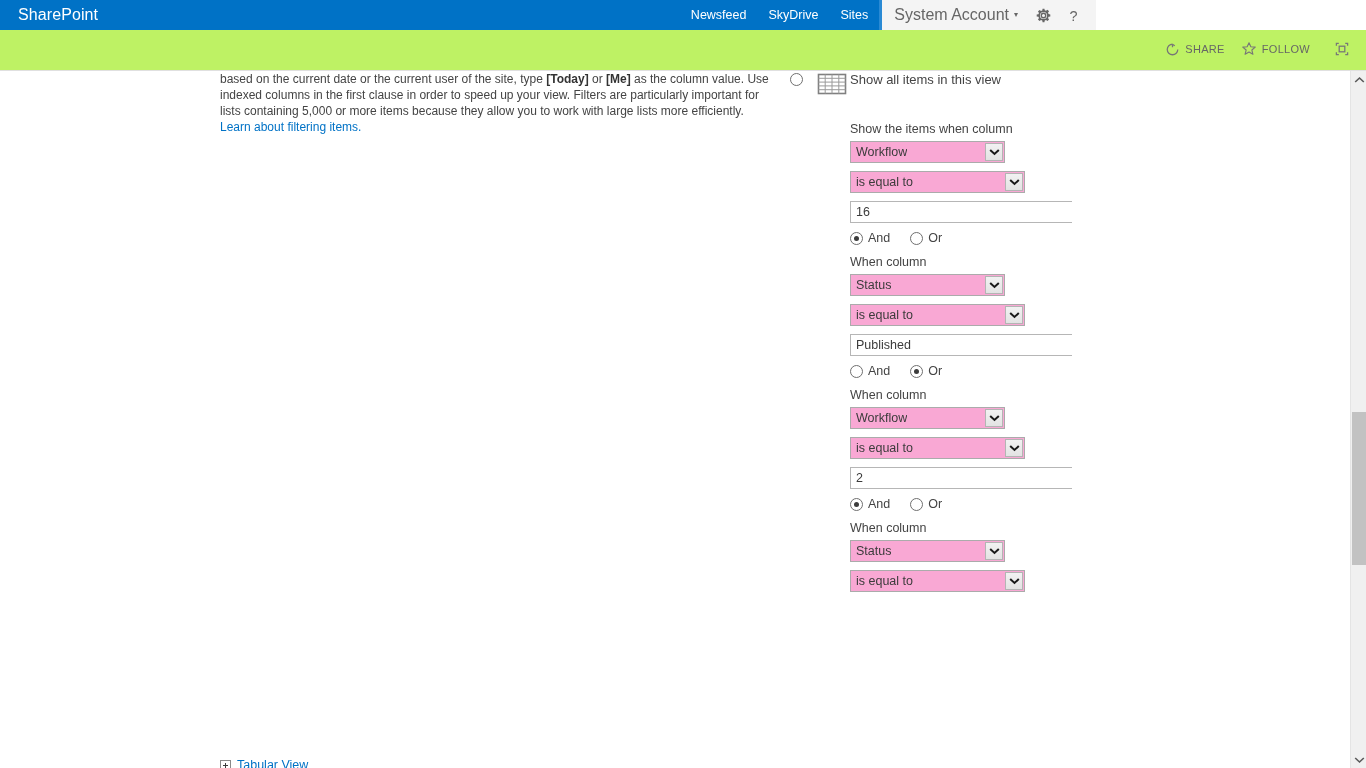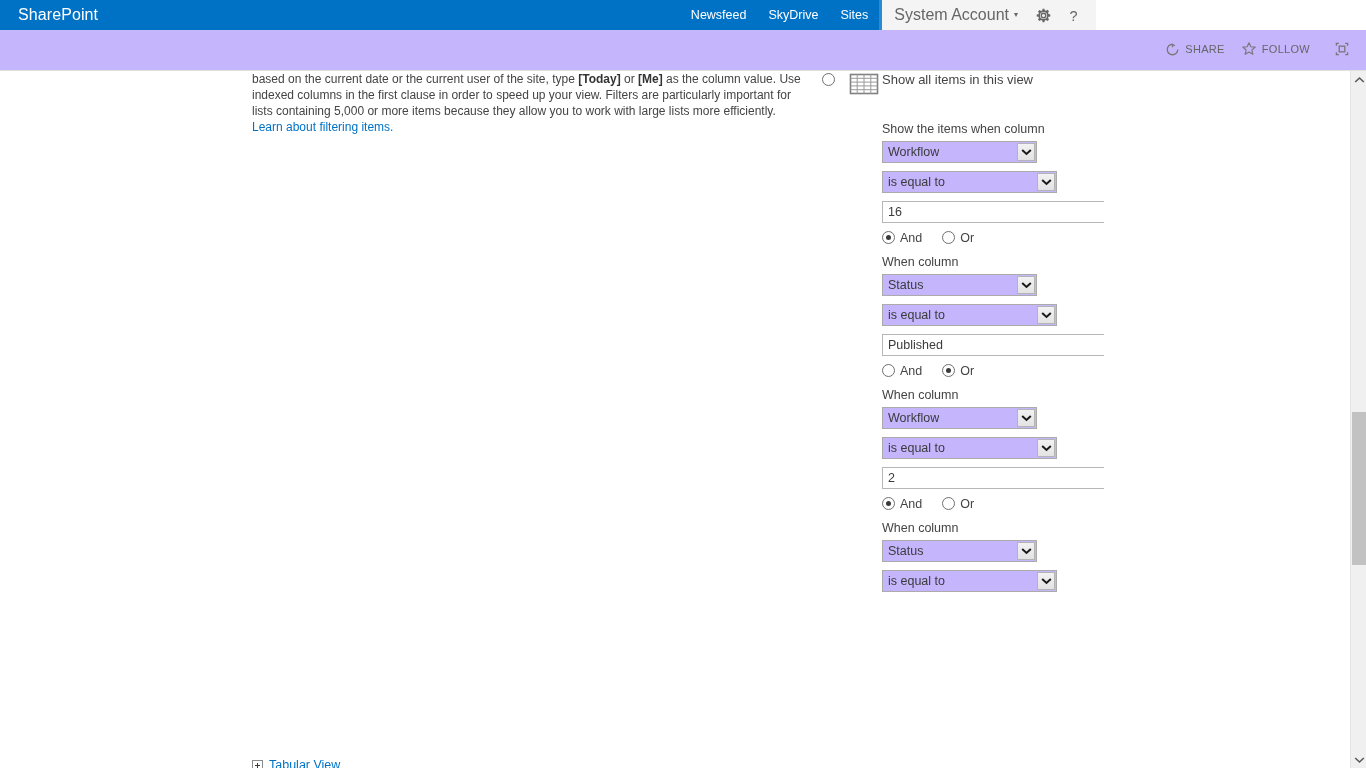--- a/index.html
+++ b/index.html
@@ -92,21 +92,21 @@
     justify-content: center;
     width: 30px; height: 30px;
     color: #666666;
   }
 
   
   .actionstrip {
     position: absolute;
     left: 0; top: 30px;
     width: 1366px; height: 40px;
-    background: #c4b5fd;
+    background: #bef264;
     border-bottom: 1px solid #e0e0e0;
   }
   .action-items {
     position: absolute;
     right: 10px; top: 9px;
     display: flex;
     align-items: center;
     gap: 4px;
   }
   .action-btn {
@@ -122,21 +122,20 @@
   .action-btn svg { display:block; }
 
   
   .canvas {
     position: absolute;
     left: 0; top: 71px;
     width: 1072px;
     height: 697px;
     background: #ffffff;
     overflow: hidden;
-    margin-left: 32px;
   }
 
   
   .desc {
     position: absolute;
     left: 220px; top: 0px;
     width: 556px;
     font-size: 12px;
     line-height: 16px;
     color: #444444;
@@ -230,21 +229,21 @@
   .clause { margin-bottom: 8px; }
   .clause-caption {
     font-size: 12.5px;
     color: #444444;
     margin-bottom: 5px;
   }
   .sel {
     position: relative;
     height: 22px;
     border: 1px solid #ababab;
-    background: #c4b5fd;
+    background: #f9a8d4;
     box-sizing: border-box;
     display: flex;
     align-items: center;
     margin-bottom: 8px;
   }
   .sel-col { width: 155px; }
   .sel-op  { width: 175px; }
   .sel-text {
     font-size: 12.5px;
     color: #3b3b3b;
@@ -281,21 +280,21 @@
 
   .andor {
     display: flex;
     align-items: center;
     gap: 6px;
     margin-bottom: 10px;
     margin-top: 2px;
   }
   .andor .grp {
     display: flex;
-    align-items: flex-start;
+    align-items: flex-end;
     gap: 5px;
     margin-right: 14px;
   }
   .andor .lbl {
     font-size: 12.5px;
     color: #444444;
   }
 
   .showmore-row {
     position: absolute;

